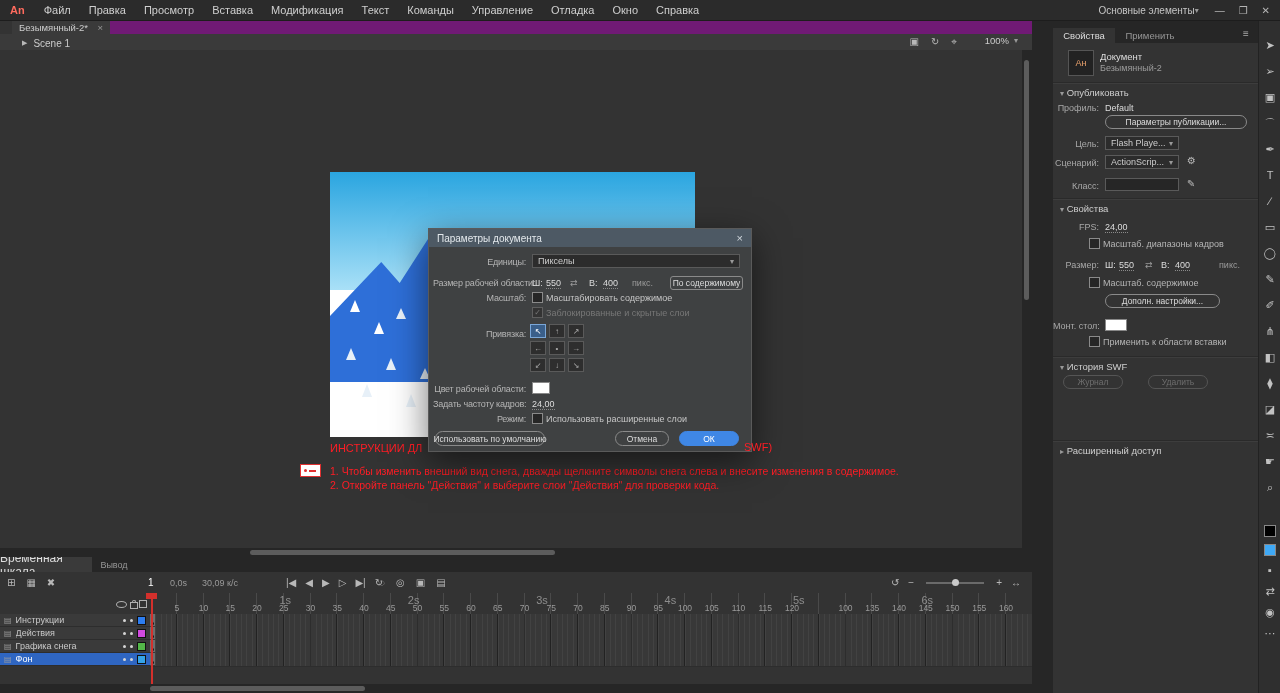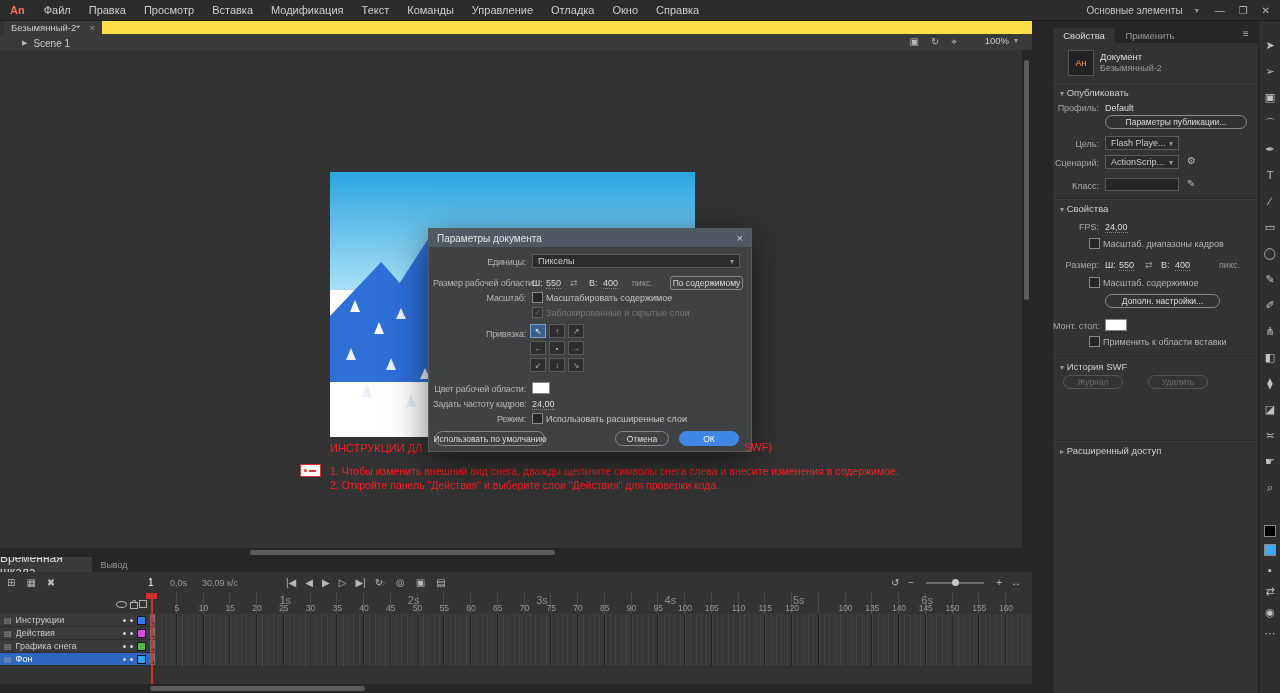--- a/index.html
+++ b/index.html
@@ -4,24 +4,24 @@
 <style>
   html,body{margin:0;padding:0;background:#1a1a1a}
   #root{position:relative;width:1280px;height:693px;background:#333;overflow:hidden;
         font-family:"Liberation Sans","DejaVu Sans",sans-serif;color:#ccc;font-size:10px;cursor:default}
   .abs{position:absolute}
   
   #menubar{left:0;top:0;width:1280px;height:20px;background:#2b2b2b;border-bottom:1px solid #1d1d1d;display:flex;align-items:center;z-index:20}
   #logo{color:#ff6b5e;font-weight:bold;font-size:11px;padding:0 10px}
   .menu-item{font-size:11px;color:#cfcfcf;padding:0 9px;line-height:20px}
   #mb-right{position:absolute;right:10px;top:0;height:20px;display:flex;align-items:center;gap:16px}
-  #workspace{font-size:10px;color:#c5c5c5;display:flex;gap:12px;align-items:center}
+  #workspace{font-size:10px;color:#c5c5c5;display:flex;gap:0;align-items:center}
   .win-btn{color:#b5b5b5;font-size:10px}
   
-  #tabbar{left:4px;top:20px;width:1032px;height:14px;background:#fde047}
+  #tabbar{left:12px;top:20px;width:1032px;height:14px;background:#701a75}
   #doctab{left:0;top:0;width:98px;height:14px;background:#3a3a3a;display:flex;align-items:center;justify-content:space-between;padding:0 7px;box-sizing:border-box}
   #doctab span{font-size:9.5px;color:#ccc}
   #scenebar{left:0;top:34px;width:1032px;height:16px;background:#3a3a3a;border-bottom:1px solid #2a2a2a}
   #scenelabel{left:22px;top:2px;font-size:10px;color:#ccc;display:flex;gap:6px;align-items:center}
   #scene-icons{right:75px;top:1px;display:flex;gap:12px;align-items:center;height:14px}
   #zoomdd{right:14px;top:1px;display:flex;gap:5px;align-items:center;font-size:9.5px;color:#ccc}
   .ico{color:#b8b8b8;font-size:10px;line-height:14px;text-align:center}
   
   #stage{left:0;top:50px;width:1022px;height:498px;background:#333}
   #canvas{left:330px;top:122px;width:365px;height:265px;background:#fff;z-index:1;overflow:hidden}

